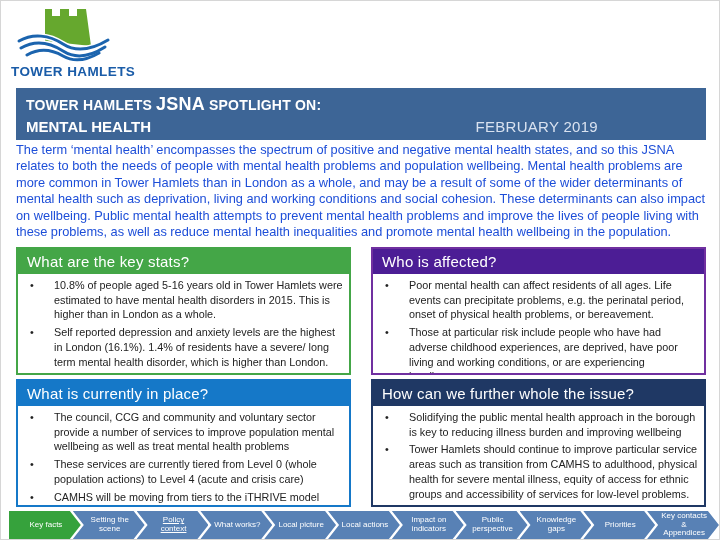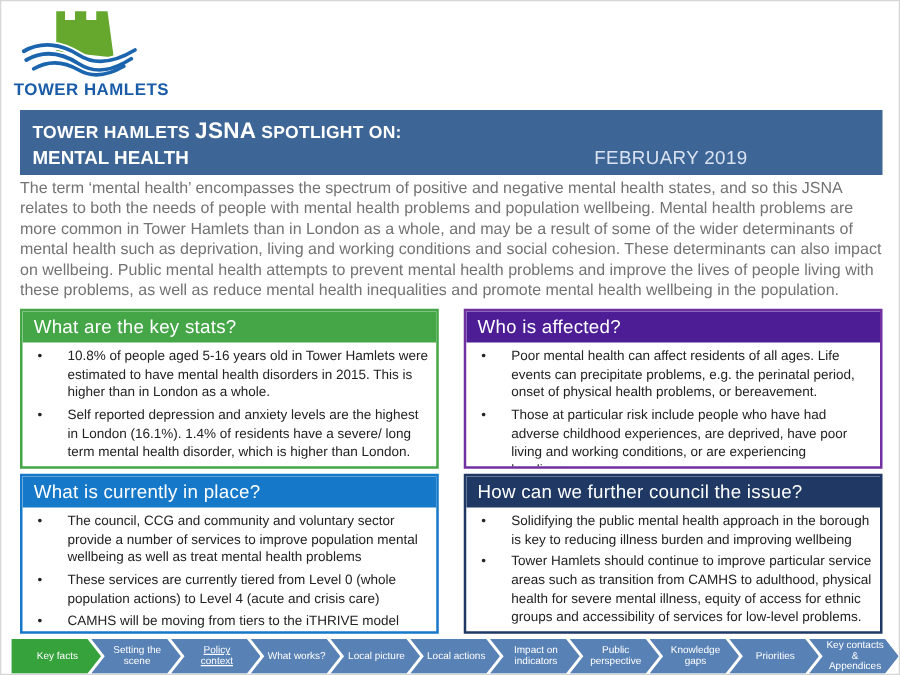--- a/index.html
+++ b/index.html
@@ -14,21 +14,21 @@
   
   .titlebar{position:absolute;left:15px;top:87px;width:690px;height:52px;background:#3d6596;
             color:#fff;box-sizing:border-box;padding:5px 10px 0 10px;}
   .t1{font-size:14px;font-weight:bold;letter-spacing:.2px;line-height:22px;white-space:nowrap;}
   .t1 .jsna{font-size:18px;}
   .t2{position:relative;font-size:15px;font-weight:bold;line-height:21px;}
   .t2 .date{position:absolute;right:98px;top:0;font-weight:normal;color:#d9e2f0;letter-spacing:.3px;}
 
   
   .intro{position:absolute;left:15px;top:141px;width:692px;margin:0;
-         font-size:12.8px;line-height:16.4px;color:#737373;}
+         font-size:12.8px;line-height:16.4px;color:#1d4ed8;}
 
   
   .grid{position:absolute;left:15px;top:246px;width:690px;display:grid;
         grid-template-columns:1fr 1fr;gap:4px 20px;}
   .box{height:128px;border:2px solid;box-sizing:border-box;background:#fff;overflow:hidden;}
   .box h2{margin:0;height:25px;line-height:25px;padding:0 9px;color:#fff;
           font-size:15px;font-weight:400;letter-spacing:.2px;}
   .box ul{margin:3px 0 0 0;padding:0;list-style:none;}
   .box li{position:relative;padding:1px 6px 2px 36px;font-size:10.8px;line-height:14.7px;color:#222;}
   .box li::before{content:"\2022";position:absolute;left:12px;top:1px;}
@@ -95,21 +95,21 @@
     <section class="box" style="border-color: rgb(21, 120, 200);">
       <h2 style="background-color: rgb(21, 120, 200);">What is currently in place?</h2>
       <ul>
         <li>The council, CCG and community and voluntary sector provide a number of services to improve population mental wellbeing as well as treat mental health problems</li>
         <li>These services are currently tiered from Level 0 (whole population actions) to Level 4 (acute and crisis care)</li>
         <li>CAMHS will be moving from tiers to the iTHRIVE model</li>
       </ul>
     </section>
 
     <section class="box" style="border-color: rgb(31, 56, 100);">
-      <h2 style="background-color: rgb(31, 56, 100);">How can we further council the issue?</h2>
+      <h2 style="background-color: rgb(31, 56, 100);">How can we further whole the issue?</h2>
       <ul>
         <li>Solidifying the public mental health approach in the borough is key to reducing illness burden and improving wellbeing</li>
         <li>Tower Hamlets should continue to improve particular service areas such as transition from CAMHS to adulthood, physical health for severe mental illness, equity of access for ethnic groups and accessibility of services for low-level problems.</li>
       </ul>
     </section>
 
   </div>
 
   <nav class="chevnav">
     <div class="chev first" style="background-color: rgb(54, 162, 60);">

